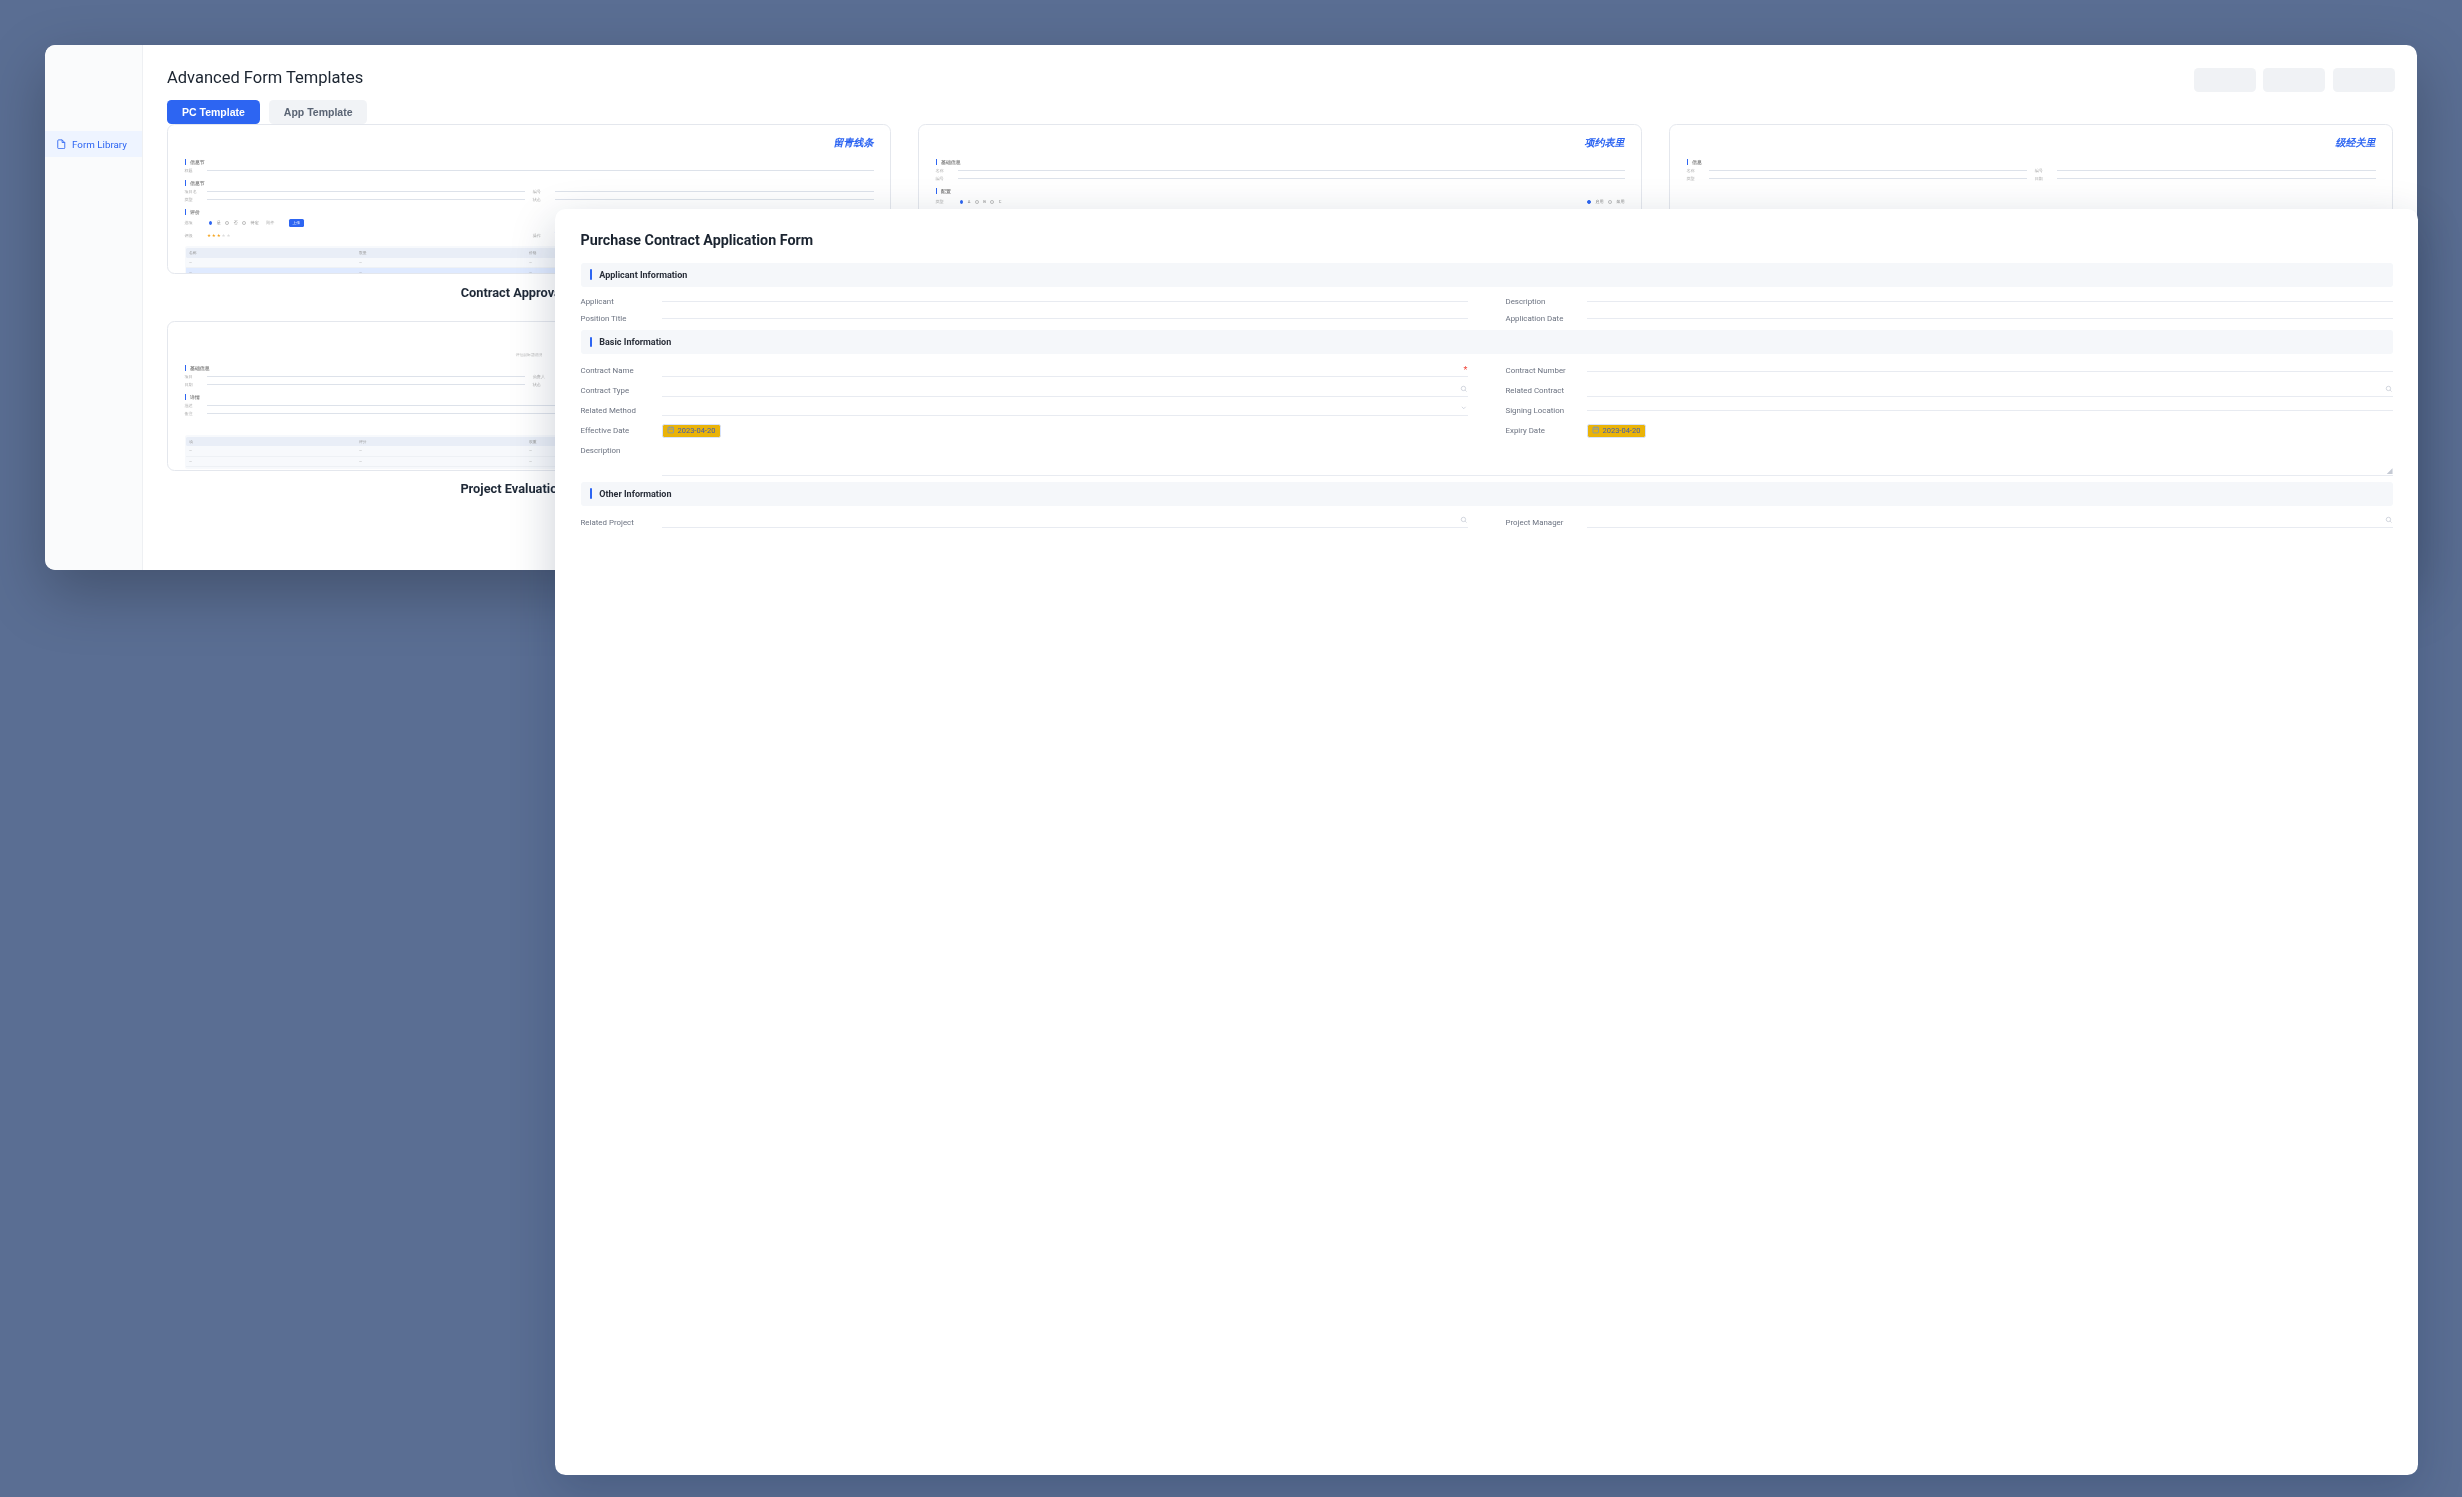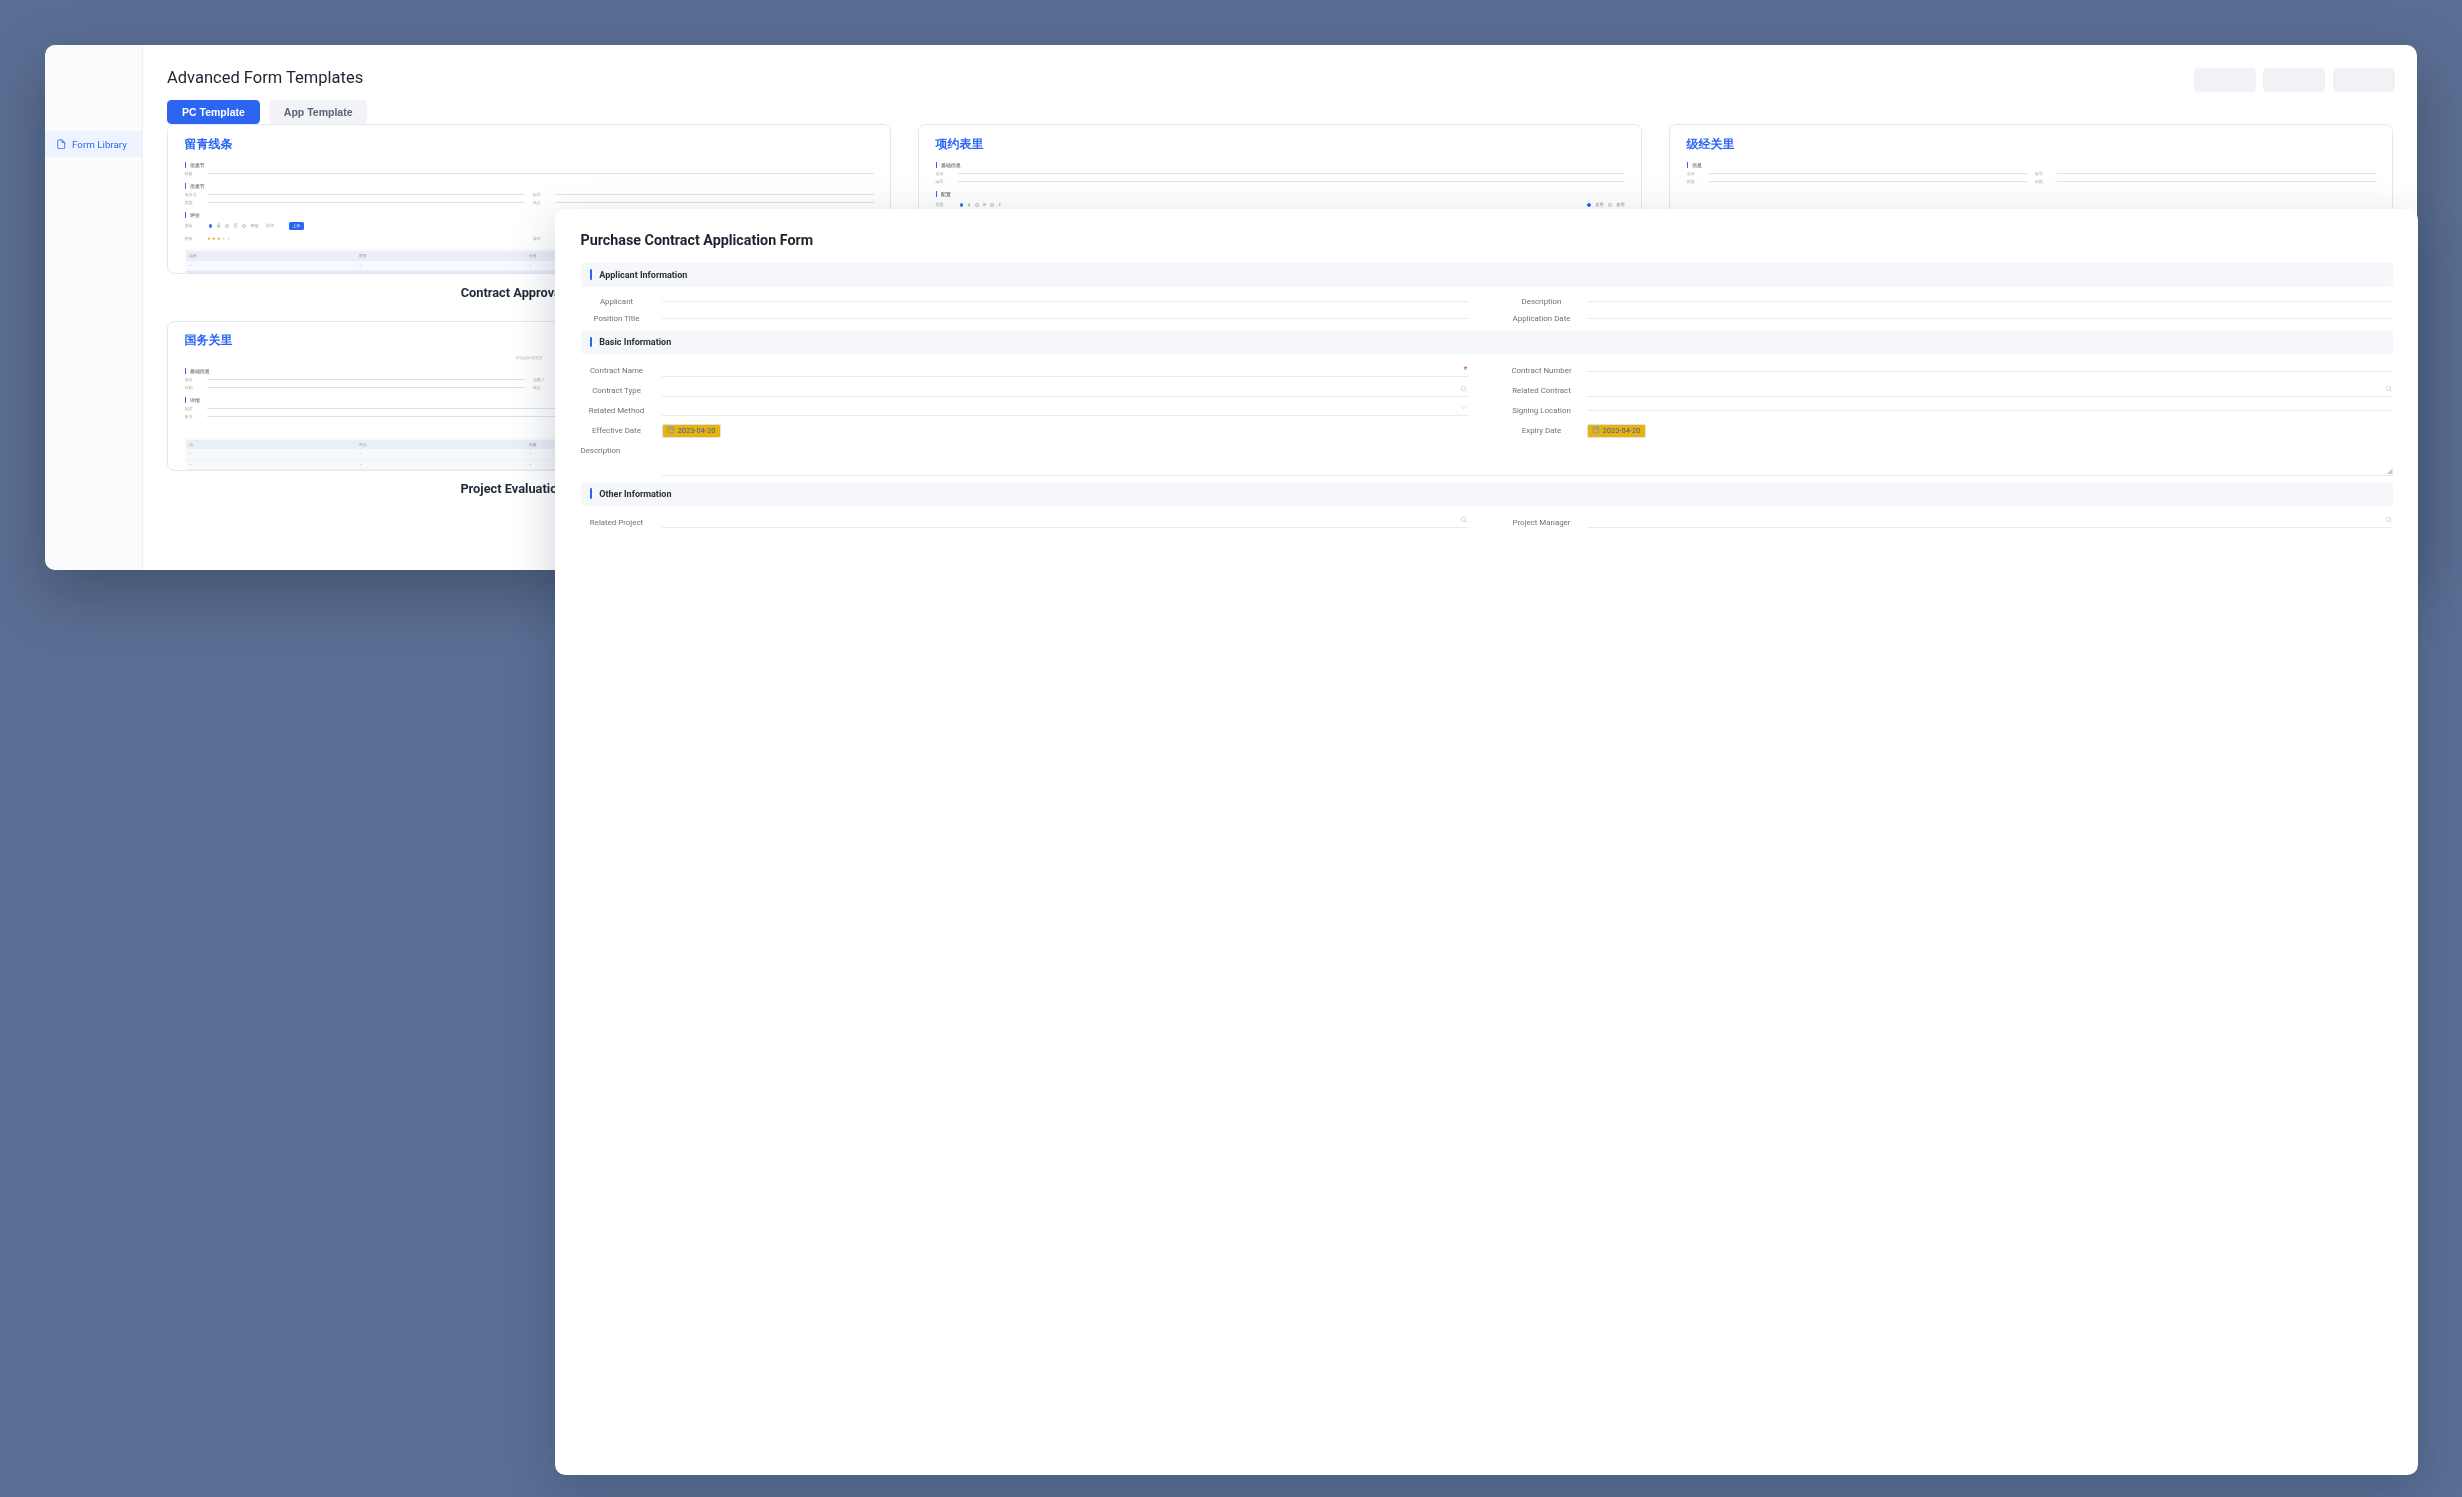--- a/index.html
+++ b/index.html
@@ -95,25 +95,26 @@
       border: 0.8px solid #e4e7ed;
       border-radius: 7.5px;
       height: 150px;
       padding: 10.5px 16.5px;
       background: #fff;
       overflow: hidden;
       display: flex;
       flex-direction: column;
     }
     .preview-title {
-      text-align: left;
-      font-size: 12px;
+      text-align: right;
+      font-size: 10px;
       font-weight: 700;
       color: #2d65f2;
       margin-bottom: 6px;
+      font-style: italic;
     }
     .preview-section {
       border-left: 1.5px solid #2d65f2;
       padding-left: 4.5px;
       font-size: 4.9px;
       color: #888;
       margin: 3.8px 0 3px;
       font-weight: 600;
     }
     .preview-row {
@@ -194,21 +195,20 @@
       border-radius:3px;
       margin: 6px 0 10.5px;
     }
     .form-section-bar { width:2.3px; height:10.5px; background:#2d65f2; margin-right:7.5px; border-radius:1.5px; }
     .form-section-title { font-size:9px; font-weight:700; color:#2a2f3a; }
     .form-row {
       display:grid;
       grid-template-columns: 1fr 1fr;
       gap: 6px 38px;
       margin-bottom: 7.5px;
-      text-align: center;
     }
     .form-field {
       display:flex;
       align-items:center;
       gap: 9px;
     }
     .form-label {
       font-size: 7.9px;
       color:#6b7280;
       width: 72px;

